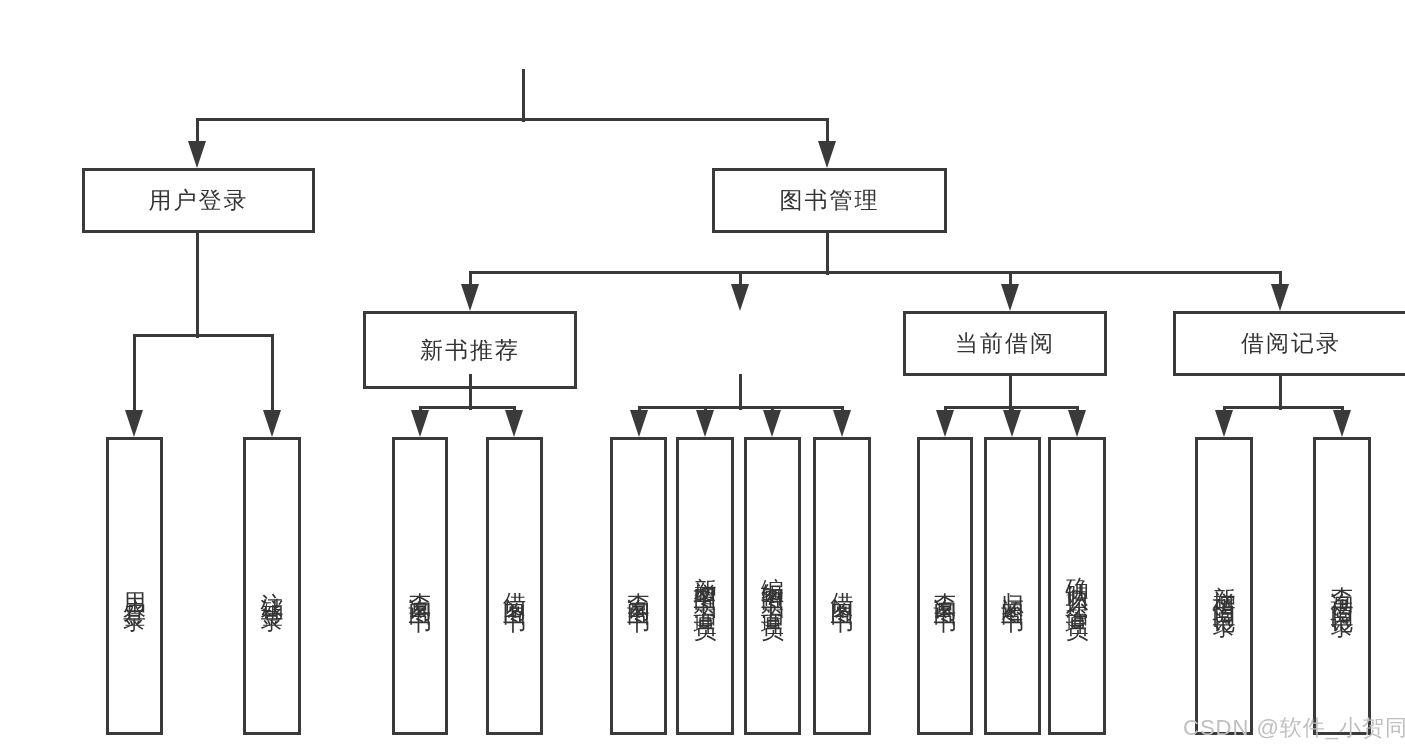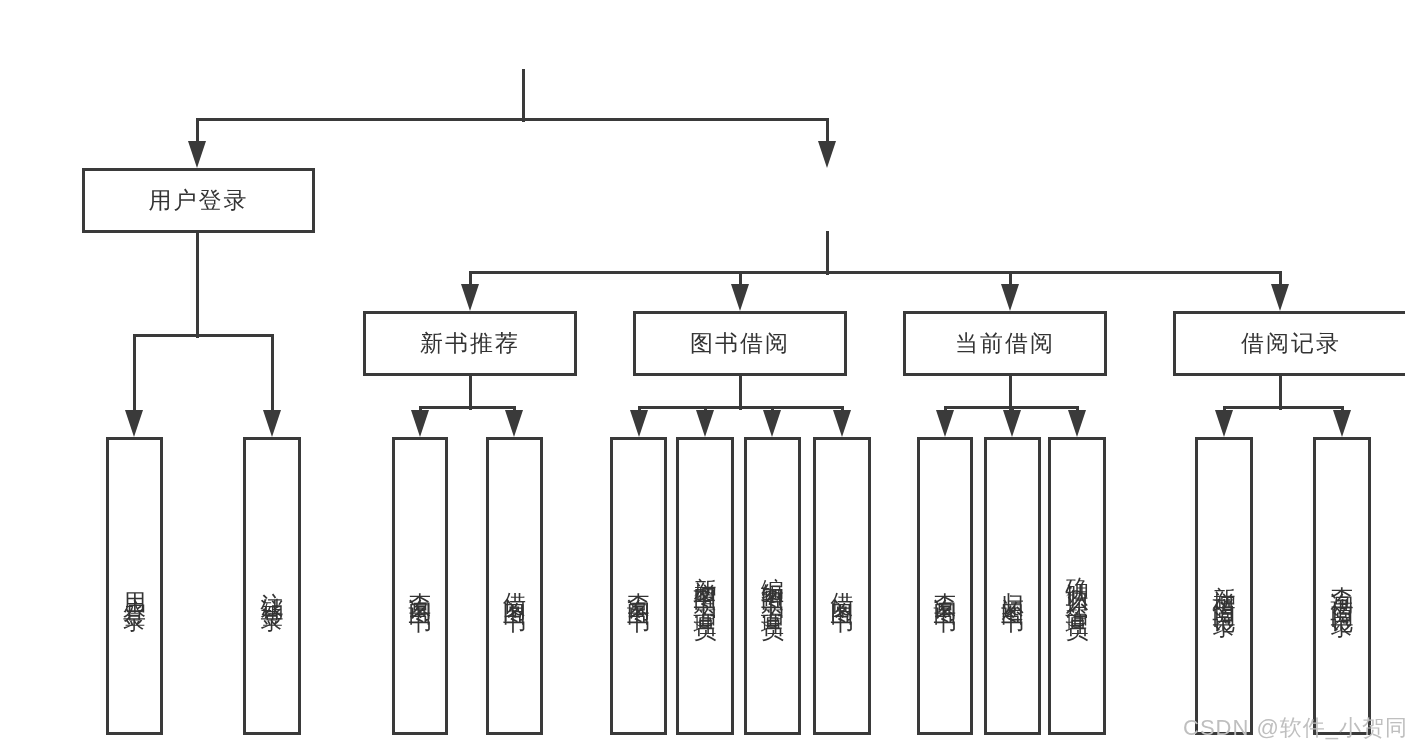--- a/index.html
+++ b/index.html
@@ -55,31 +55,31 @@
   }
 </style>
 </head>
 <body>
 
 <div class="canvas" id="canvas">
   <span class="watermark">CSDN @软件_小贺同学</span>
     <div class="node h" style="left: 82px; top: 168px; width: 233px; height: 65px;">
       <span class="lbl">用户登录</span>
     </div>
+    <div class="node h" style="left: 712px; top: 168px; width: 235px; height: 65px;">
+      <span class="lbl">图书管理</span>
+    </div>
     <div class="node v" style="left: 106px; top: 437px; width: 57px; height: 298px;">
       <span class="lbl">用户登录</span>
     </div>
     <div class="node v" style="left: 243px; top: 437px; width: 58px; height: 298px;">
       <span class="lbl">注销登录</span>
     </div>
-    <div class="node h" style="left: 363px; top: 311px; width: 214px; height: 65px;">
+    <div class="node h" style="left: 363px; top: 311px; width: 214px; height: 78px;">
       <span class="lbl">新书推荐</span>
-    </div>
-    <div class="node h" style="left: 633px; top: 311px; width: 214px; height: 65px;">
-      <span class="lbl">图书借阅</span>
     </div>
     <div class="node h" style="left: 903px; top: 311px; width: 204px; height: 65px;">
       <span class="lbl">当前借阅</span>
     </div>
     <div class="node h" style="left: 1173px; top: 311px; width: 236px; height: 65px;">
       <span class="lbl">借阅记录</span>
     </div>
     <div class="node v" style="left: 392px; top: 437px; width: 56px; height: 298px;">
       <span class="lbl">查询图书</span>
     </div>

